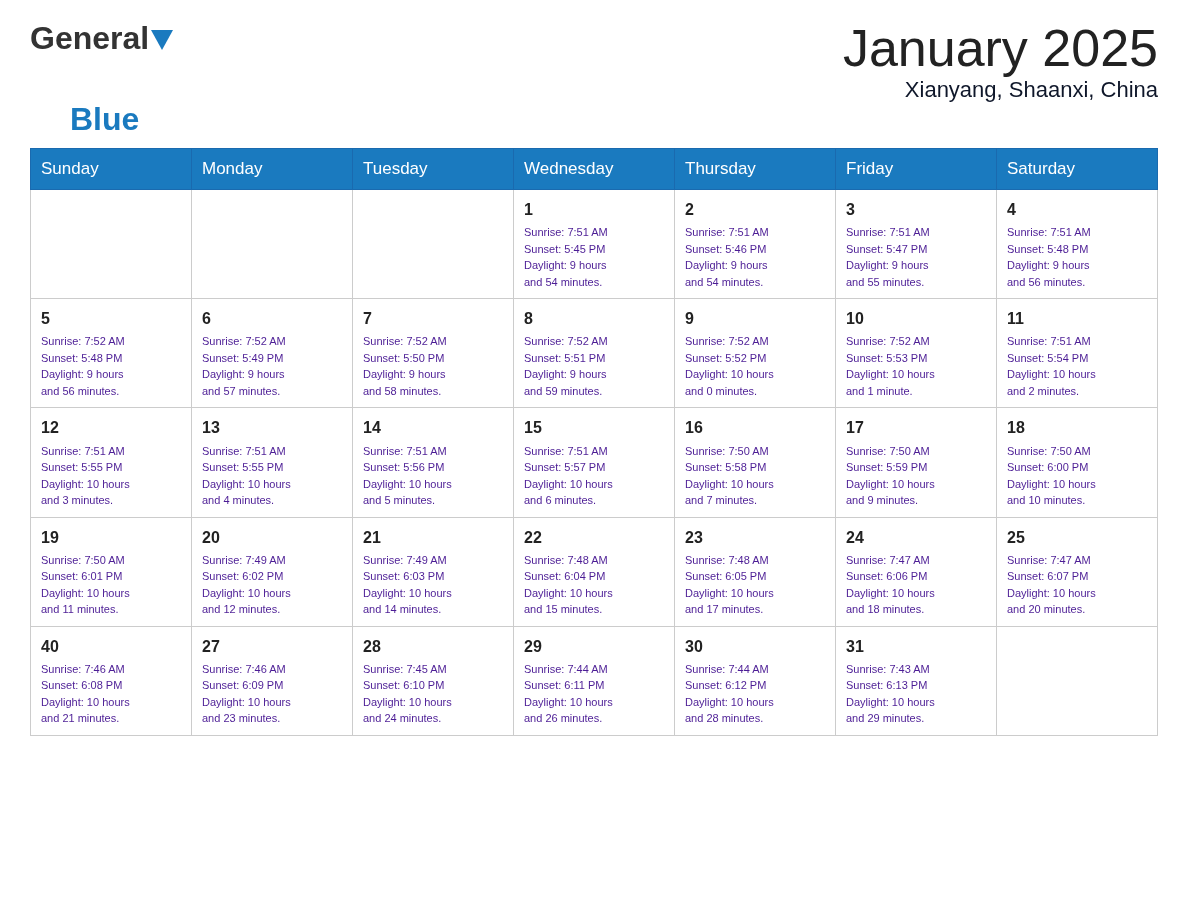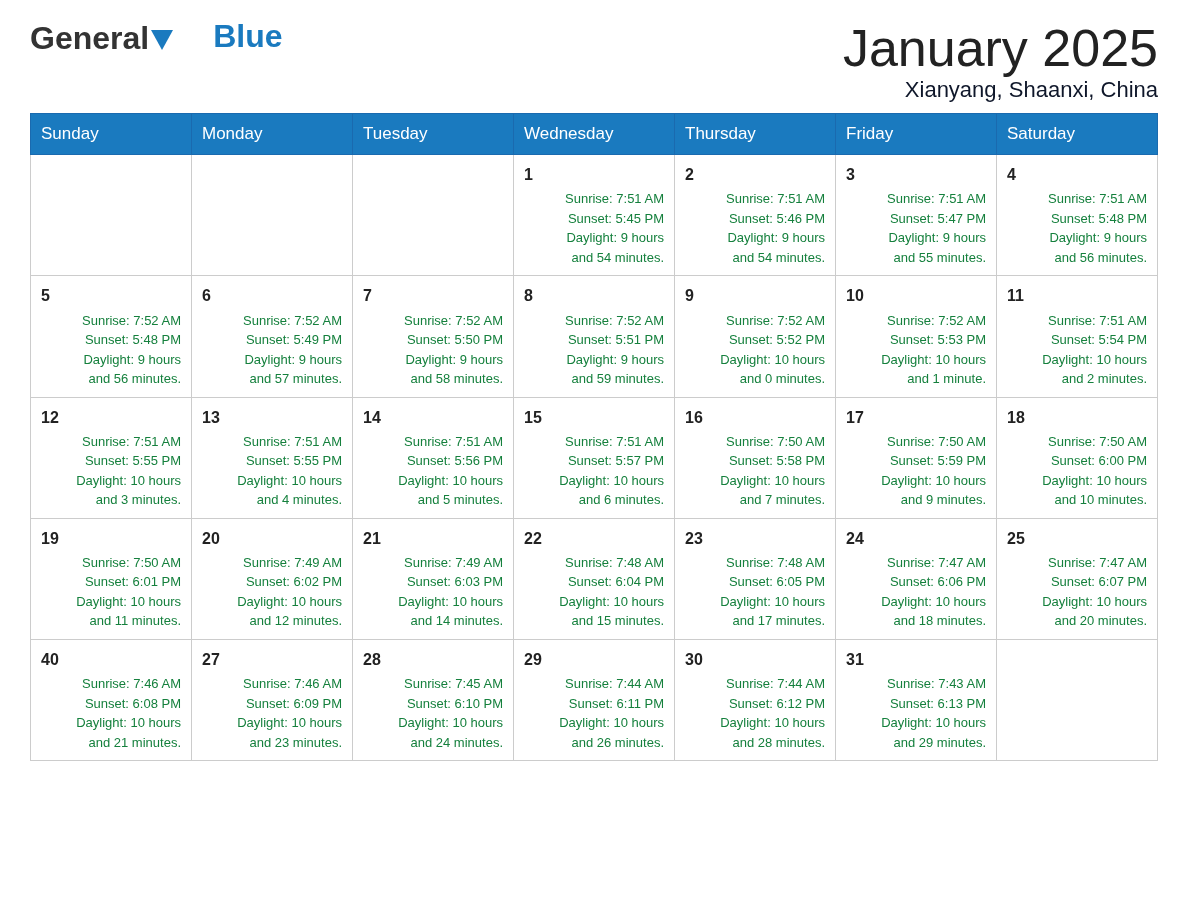--- a/index.html
+++ b/index.html
@@ -11,22 +11,23 @@
       min-height: 918px;
     }
     .header {
       display: flex;
       justify-content: space-between;
       align-items: flex-start;
       margin-bottom: 10px;
     }
     .logo {
       display: flex;
-      flex-direction: row;
-      align-items: center;
+      flex-direction: column;
+      align-items: flex-start;
+      gap: 48px;
     }
     .title-block {
       text-align: right;
     }
     .title-block h1 {
       font-size: 52px;
       font-weight: normal;
       color: #222;
       line-height: 1.1;
     }
@@ -61,24 +62,23 @@
       line-height: 1.45;
     }
     .day-number {
       font-size: 16px;
       font-weight: bold;
       color: #222;
       display: block;
       margin-bottom: 3px;
     }
     .day-info {
-      font-size: 13px;
-      color: #15803d;
+      font-size: 11px;
+      color: #4c1d95;
       line-height: 1.5;
-      text-align: right;
     }
     .empty-cell {
       background: #fff;
     }
     .logo-top-row {
       display: flex;
       align-items: center;
     }
   </style>
 </head>

